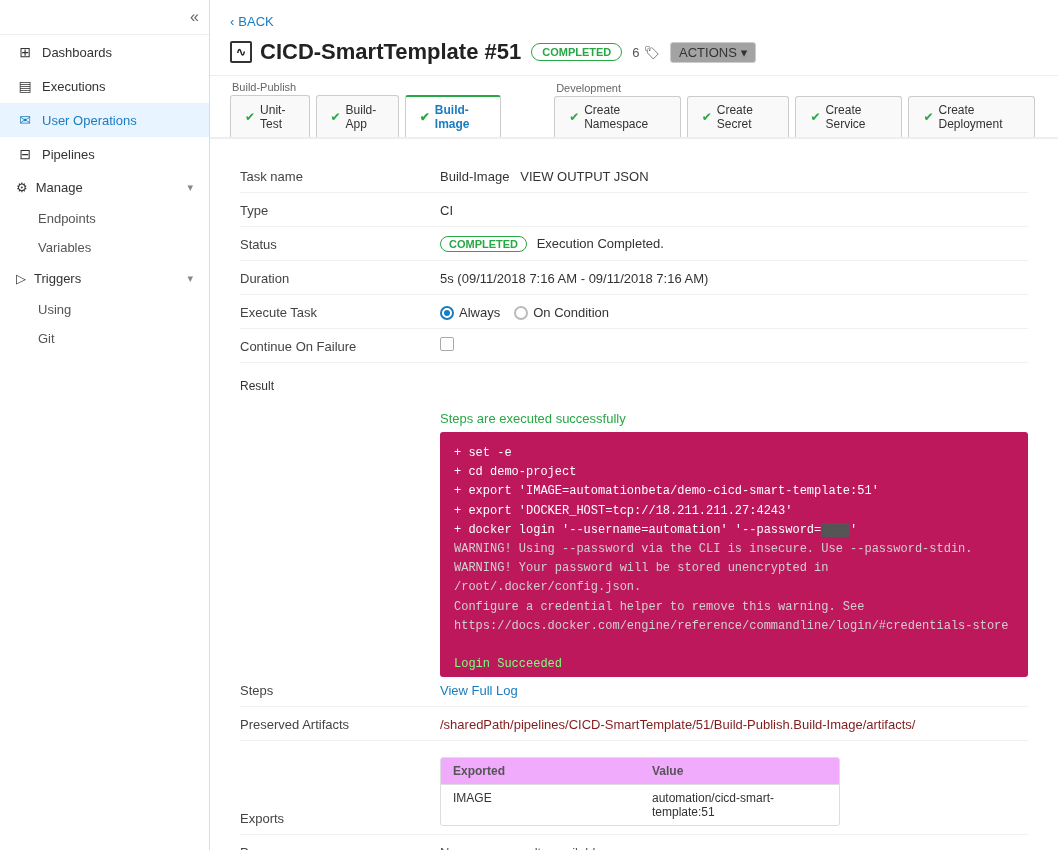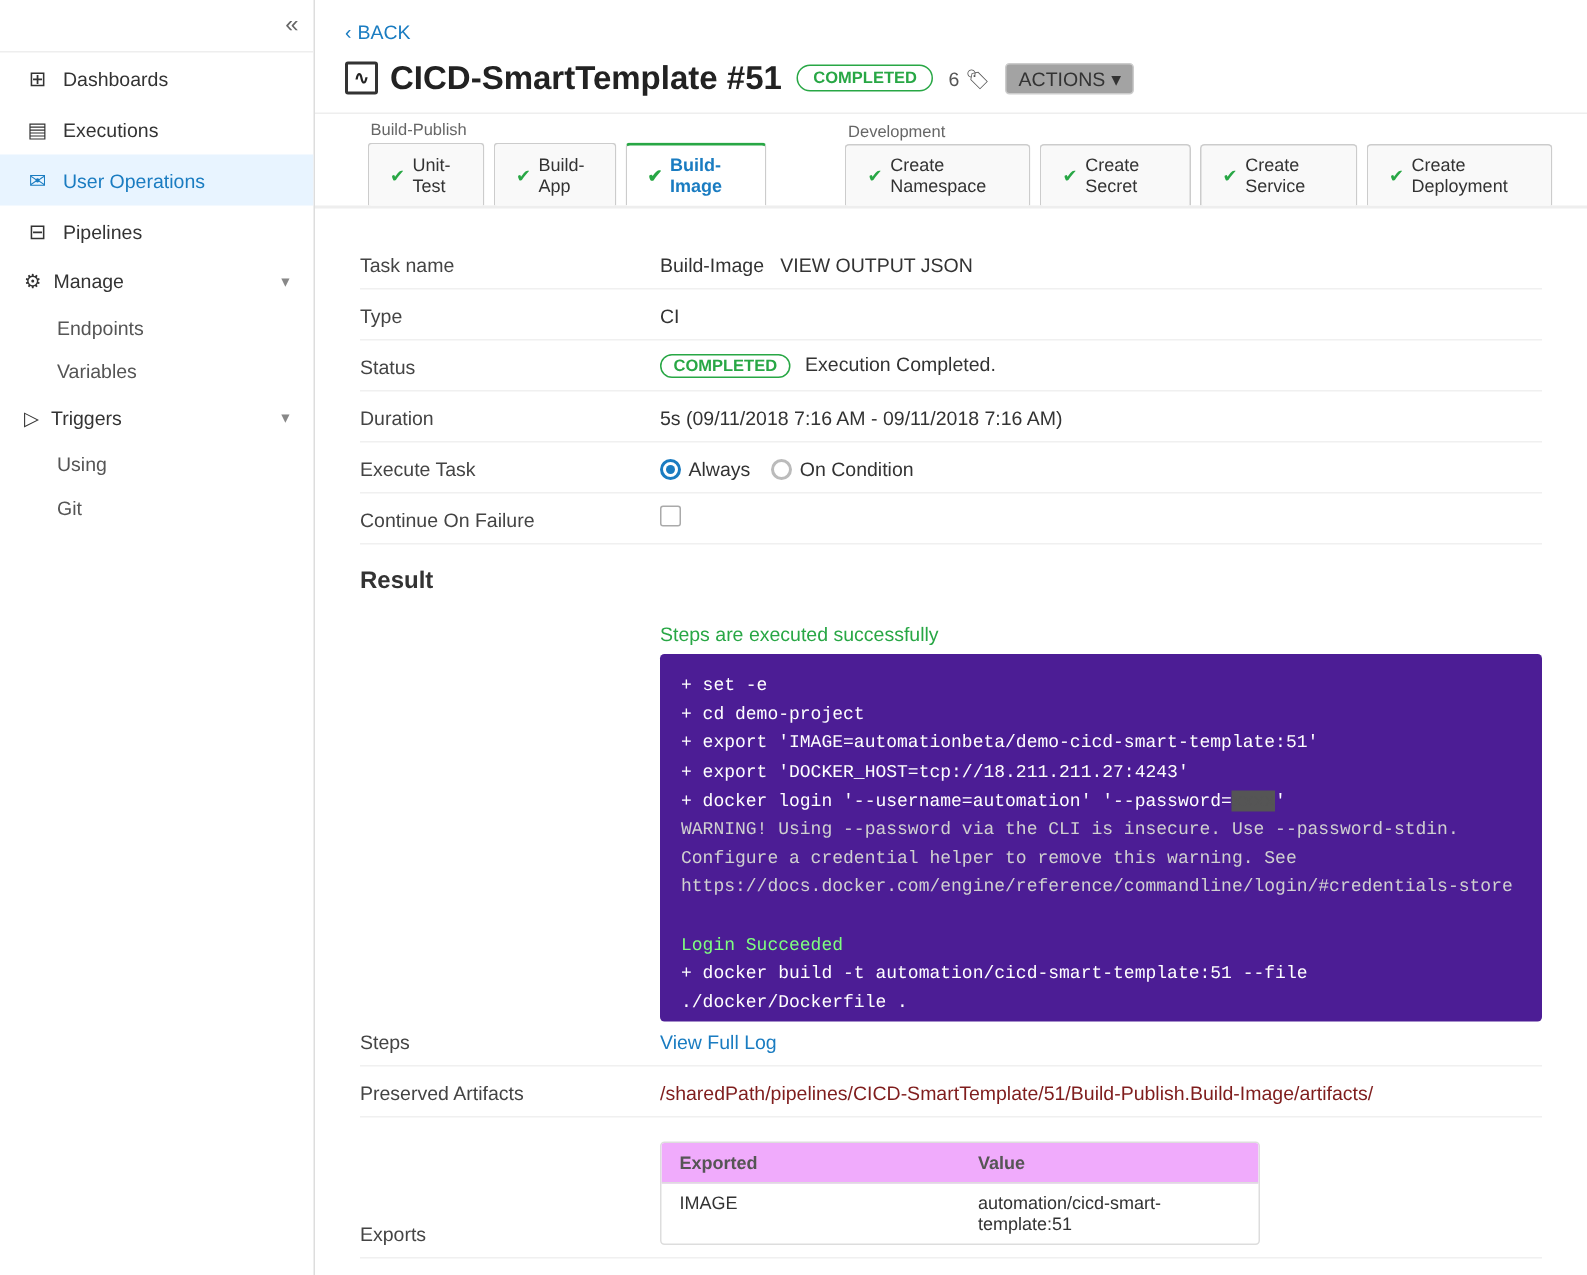--- a/index.html
+++ b/index.html
@@ -29,43 +29,43 @@
     .title-icon { display: inline-block; width: 22px; height: 22px; border: 2px solid #333; border-radius: 2px; text-align: center; line-height: 18px; font-size: 12px; margin-right: 2px; }
     .status-badge { border: 1.5px solid #28a745; color: #28a745; border-radius: 10px; padding: 2px 10px; font-size: 11px; font-weight: 600; }
     .tags-area { display: flex; align-items: center; gap: 4px; color: #555; font-size: 13px; }
     .actions-btn { display: flex; align-items: center; gap: 4px; color: #333; cursor: pointer; font-size: 13px; padding: 2px 8px; border: 1px solid #ccc; border-radius: 3px; background: #a3a3a3; }
     .pipeline-tab { display: inline-flex; align-items: center; gap: 5px; padding: 6px 14px; font-size: 12px; cursor: pointer; border: 1px solid #ccc; border-bottom: none; border-radius: 3px 3px 0 0; background: #f9f9f9; color: #333; margin-right: 3px; position: relative; }
     .pipeline-tab.active { background: #fff; border-top: 2px solid #28a745; color: #1a7cc1; font-weight: 600; }
     .pipeline-tab .check { color: #28a745; font-size: 12px; }
 
     
     .tabs-groups-wrapper { padding: 0 20px; background: #fff; border-bottom: 2px solid #eee; }
-    .group-row { display: flex; align-items: flex-end; gap: 12px; margin-left: 15px; }
+    .group-row { display: flex; align-items: flex-end; gap: 12px; }
     .group-section { display: inline-flex; flex-direction: column; }
     .group-title { font-size: 11px; color: #666; padding: 5px 0 2px 2px; }
     .group-tabs { display: flex; gap: 3px; }
     .group-divider { width: 30px; }
 
     
     .content { padding: 20px 30px; }
     .field-row { display: flex; align-items: flex-end; padding: 8px 0; border-bottom: 1px solid #f0f0f0; }
     .field-label { width: 200px; min-width: 200px; color: #444; font-size: 13px; padding-top: 2px; }
     .field-value { flex: 1; color: #333; font-size: 13px; }
     .completed-badge { border: 1.5px solid #28a745; color: #28a745; border-radius: 10px; padding: 1px 8px; font-size: 11px; font-weight: 600; display: inline-block; margin-right: 6px; }
     .checkbox-display { width: 14px; height: 14px; border: 1px solid #aaa; display: inline-block; border-radius: 2px; background: #fff; }
     .radio-group { display: flex; align-items: center; gap: 14px; }
     .radio-item { display: flex; align-items: center; gap: 5px; cursor: pointer; }
     .radio-dot { width: 14px; height: 14px; border-radius: 50%; border: 2px solid #1a7cc1; display: inline-flex; align-items: center; justify-content: center; }
     .radio-dot.filled::after { content: ''; width: 6px; height: 6px; border-radius: 50%; background: #1a7cc1; }
     .radio-dot.empty { border-color: #bbb; }
 
     
-    .section-title { font-size: 16px; font-weight: 700; color: #333; margin: 16px 0 10px 0; }
+    .section-title { font-size: 12px; font-weight: 400; color: #333; margin: 16px 0 10px 0; }
     .steps-success { color: #28a745; font-size: 13px; margin-bottom: 6px; }
-    .terminal { background: #4c1d95; color: #d0d0d0; font-family: 'Courier New', monospace; font-size: 12px; padding: 12px 14px; border-radius: 3px; line-height: 1.6; min-height: 200px; max-height: 245px; overflow: hidden; }
+    .terminal { background: #be185d; color: #d0d0d0; font-family: 'Courier New', monospace; font-size: 12px; padding: 12px 14px; border-radius: 3px; line-height: 1.6; min-height: 200px; max-height: 245px; overflow: hidden; }
     .terminal .cmd { color: #fff; }
     .terminal .warn { color: #d0d0d0; }
     .terminal .success { color: #7fff7f; }
     .view-full-log { color: #1a7cc1; cursor: pointer; font-size: 13px; margin-top: 6px; display: inline-block; }
     .artifacts-path { color: #7f1d1d; cursor: pointer; font-size: 13px; }
 
     
     .exports-table { border: 1px solid #ddd; border-radius: 3px; overflow: hidden; margin-top: 8px; width: 400px; }
     .exports-table-header { display: flex; background: #f0abfc; border-bottom: 1px solid #ddd; }
     .exports-col-header { padding: 6px 12px; font-size: 12px; color: #555; font-weight: 600; flex: 1; }
@@ -256,20 +256,21 @@
         <div class="field-label">Steps</div>
         <div class="field-value">
           <div class="steps-success">Steps are executed successfully</div>
           <div class="terminal">
             <div class="cmd">+ set -e</div>
             <div class="cmd">+ cd demo-project</div>
             <div class="cmd">+ export 'IMAGE=automationbeta/demo-cicd-smart-template:51'</div>
             <div class="cmd">+ export 'DOCKER_HOST=tcp://18.211.211.27:4243'</div>
             <div class="cmd">+ docker login '--username=automation' '--password=<span style="background:#555;color:#555">xxxx</span>'</div>
             <div class="warn">WARNING! Using --password via the CLI is insecure. Use --password-stdin.</div>
+            <div class="warn">WARNING! Your password will be stored unencrypted in /root/.docker/config.json.</div>
             <div class="warn">Configure a credential helper to remove this warning. See</div>
             <div class="warn">https://docs.docker.com/engine/reference/commandline/login/#credentials-store</div>
             <div>&nbsp;</div>
             <div class="success">Login Succeeded</div>
             <div class="cmd">+ docker build -t automation/cicd-smart-template:51 --file ./docker/Dockerfile .</div>
 
           </div>
           <span class="view-full-log">View Full Log</span>
         </div>
       </div>

